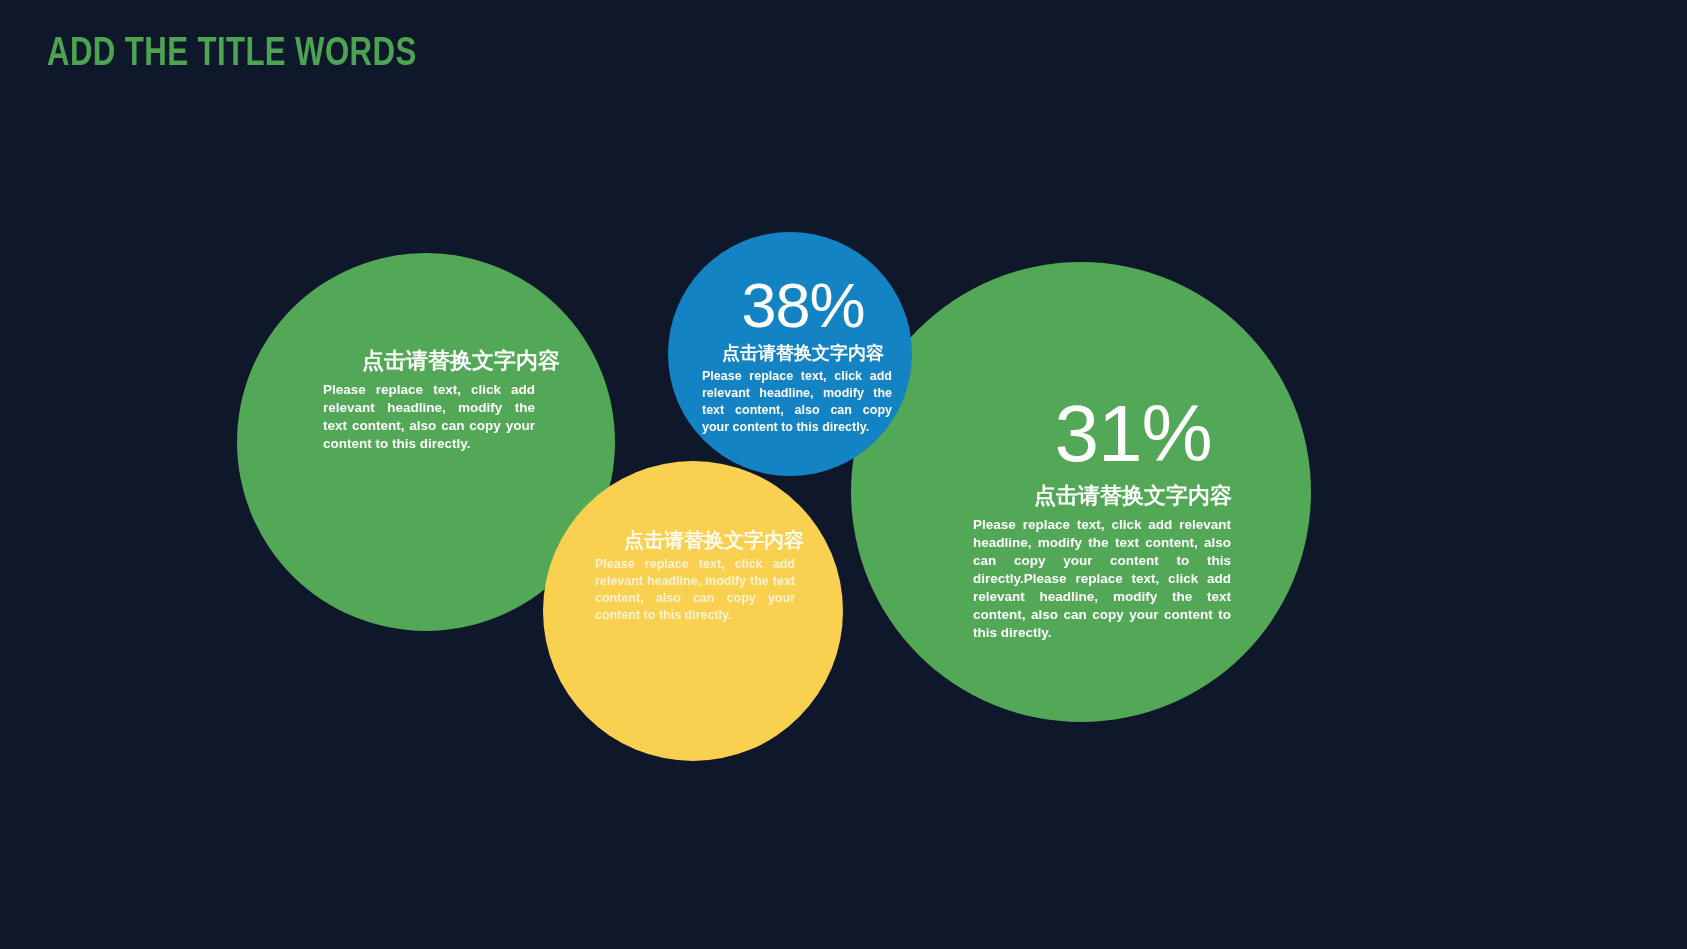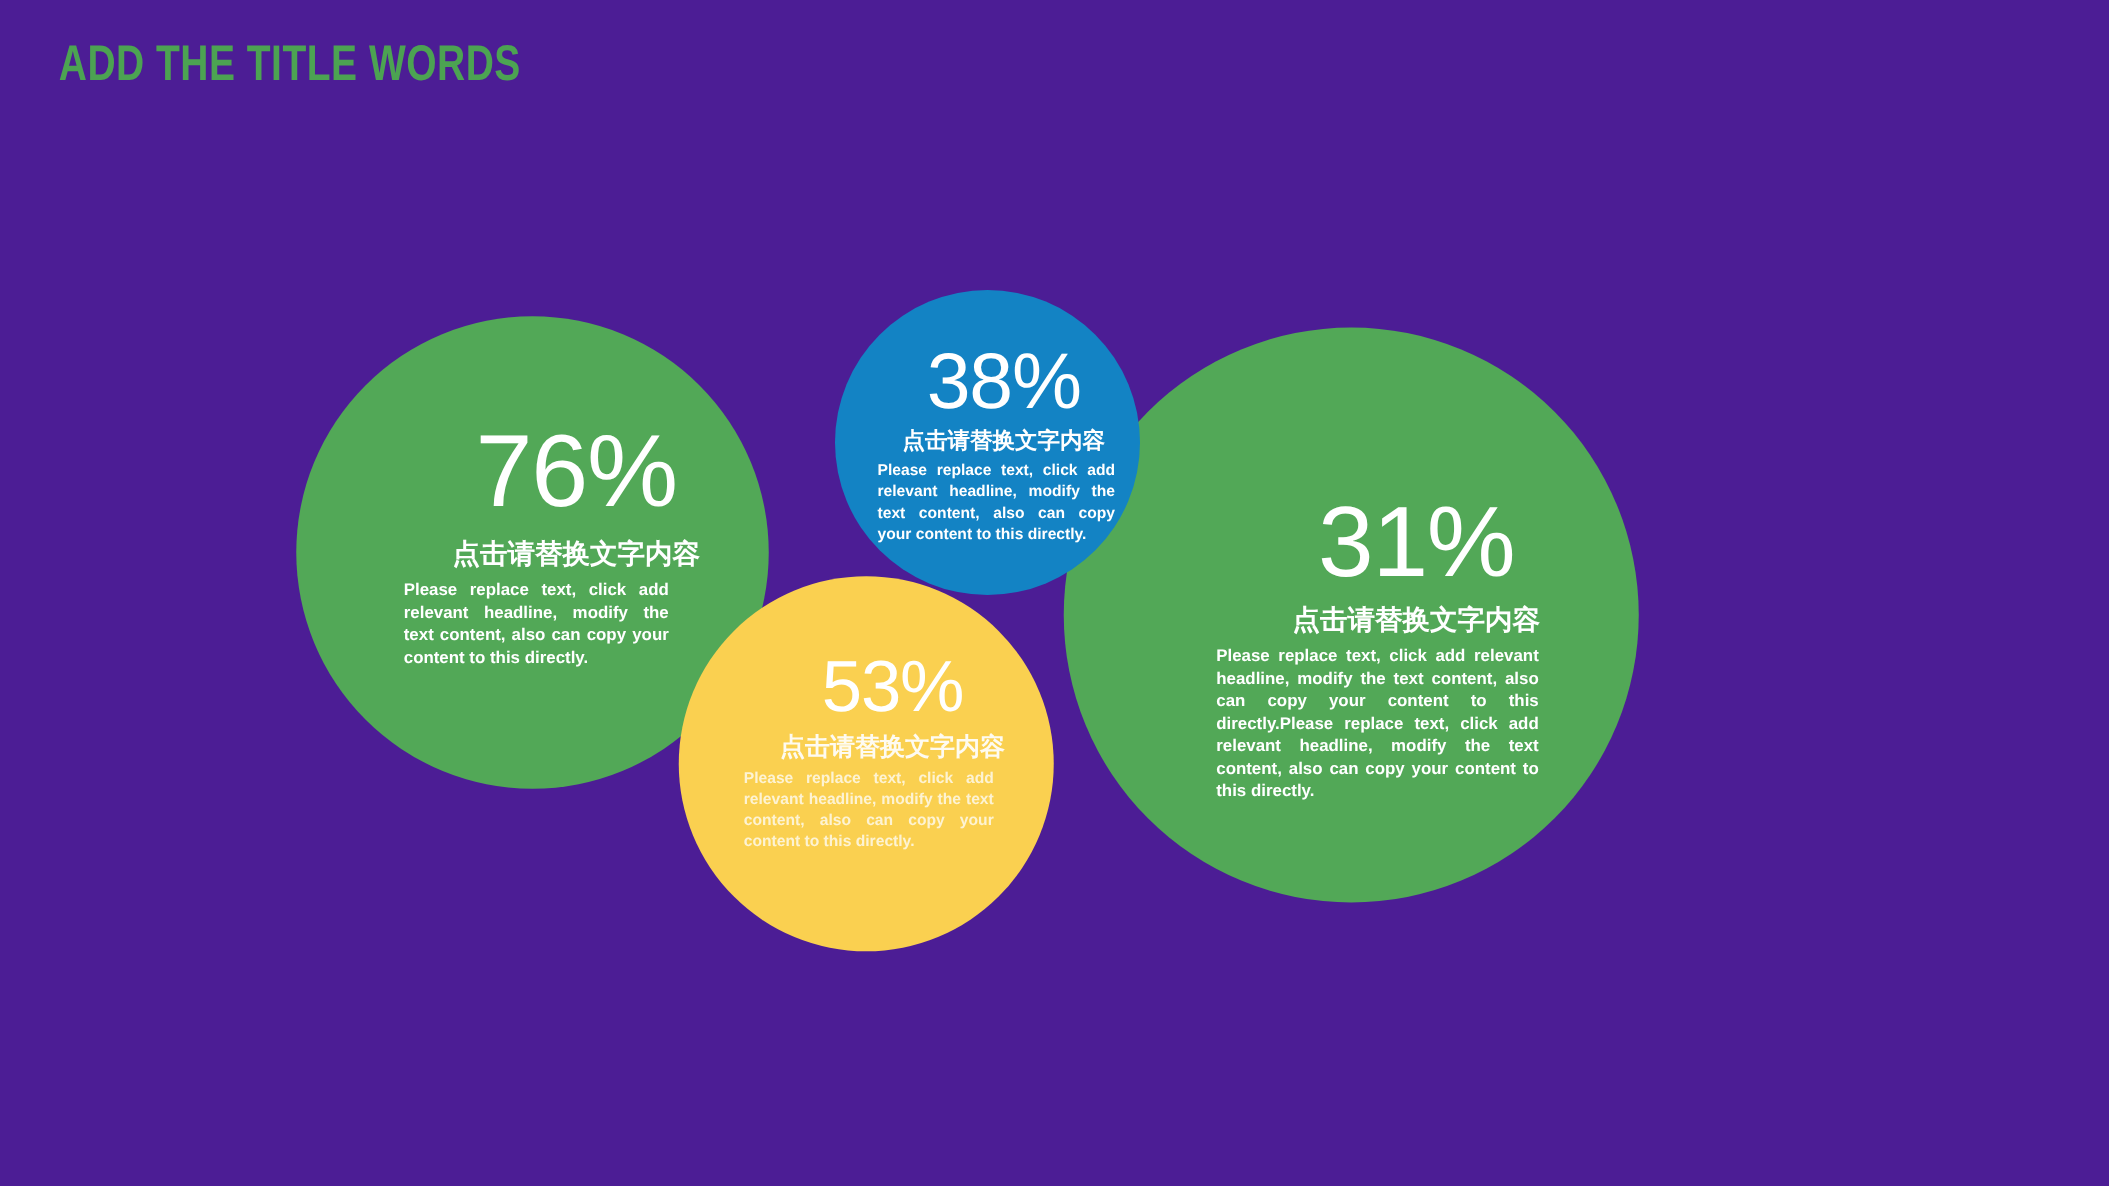--- a/index.html
+++ b/index.html
@@ -12,21 +12,21 @@
     background: #ffffff;
     font-family: "Liberation Sans", sans-serif;
     overflow: hidden;
     position: relative;
   }
 
   #slide {
     position: relative;
     width: 1687px;
     height: 949px;
-    background: #4c1d95;
+    background: #0f172a;
     overflow: hidden;
   }
 
   
   #slide-title {
     position: absolute;
     left: 47px;
     top: 28px;
     font-family: "Liberation Sans", sans-serif;
     font-weight: bold;
@@ -175,37 +175,35 @@
 </style>
 </head>
 <body>
 
 <div id="slide">
 
   <div id="slide-title">ADD THE TITLE WORDS</div>
 
   <div id="circle-76" class="circle">
     <div class="circle-content">
-      <div class="pct">76%</div>
       <div class="cn-head">点击请替换文字内容</div>
       <div class="en-body">Please replace text, click add relevant headline, modify the text content, also can copy your content to this directly.</div>
     </div>
   </div>
 
   <div id="circle-86" class="circle">
     <div class="circle-content">
       <div class="pct">31%</div>
       <div class="cn-head">点击请替换文字内容</div>
       <div class="en-body">Please replace text, click add relevant headline, modify the text content, also can copy your content to this directly.Please replace text, click add relevant headline, modify the text content, also can copy your content to this directly.</div>
     </div>
   </div>
 
   <div id="circle-53" class="circle">
     <div class="circle-content">
-      <div class="pct">53%</div>
       <div class="cn-head">点击请替换文字内容</div>
       <div class="en-body">Please replace text, click add relevant headline, modify the text content, also can copy your content to this directly.</div>
     </div>
   </div>
 
   <div id="circle-38" class="circle">
     <div class="circle-content">
       <div class="pct">38%</div>
       <div class="cn-head">点击请替换文字内容</div>
       <div class="en-body">Please replace text, click add relevant headline, modify the text content, also can copy your content to this directly.</div>

